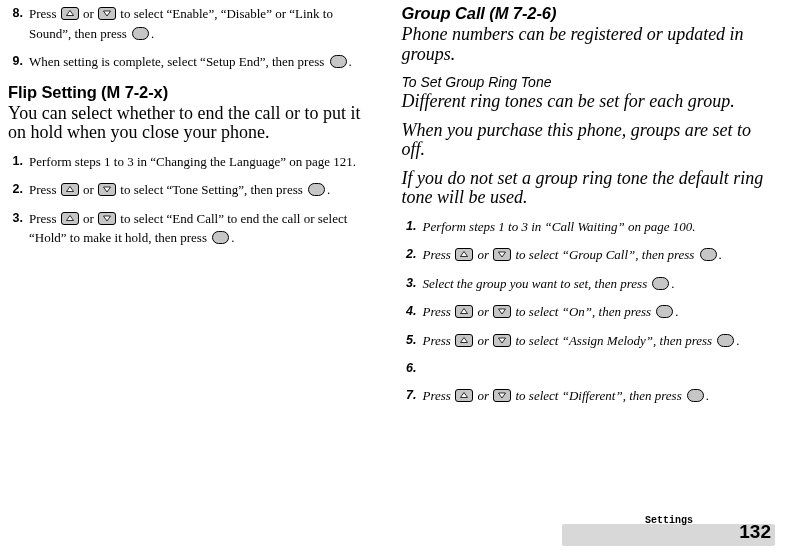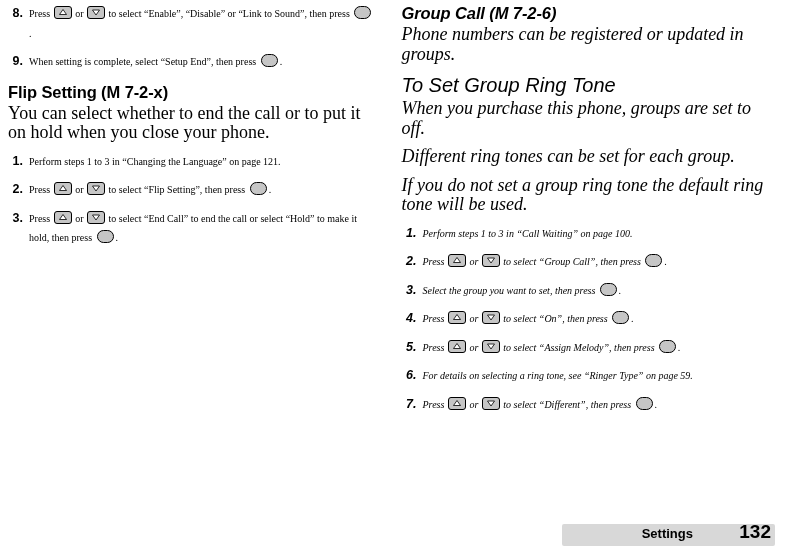--- a/index.html
+++ b/index.html
@@ -42,38 +42,38 @@
     font-size: 12.5px;
     width: 21px;
     flex: 0 0 21px;
     text-align: right;
     padding-right: 6px;
     line-height: 17px;
     padding-top: 1px;
   }
   .step-body {
     flex: 1;
-    font-size: 10px;
+    font-size: 13px;
     line-height: 19.5px;
   }
   .step-body p { margin: 0; }
   .step-body p + p { margin-top: 7px; }
 
   
   h2.sec {
     font-family: "Liberation Sans", sans-serif;
     font-weight: bold;
     font-size: 16.5px;
     margin: 11px 0 2px 0;
     letter-spacing: -0.1px;
   }
   h3.sub {
     font-family: "Liberation Sans", sans-serif;
     font-weight: normal;
-    font-size: 20px;
+    font-size: 14px;
     margin: 10px 0 2px 0;
   }
   p.body {
     font-size: 18px;
     line-height: 19.5px;
     margin: 0 0 9px 0;
   }
 
   
   .key {
@@ -112,24 +112,24 @@
     right: 18px;
     bottom: 0;
     width: 213px;
     height: 22px;
     background: #d8d8d8;
     border-radius: 2px;
   }
   .footer-label {
     position: absolute;
     right: 100px;
-    bottom: 5px;
-    font-family: Liberation Sans, sans-serif;
+    bottom: 20px;
+    font-family: Liberation Mono, monospace;
     font-weight: bold;
-    font-size: 13px;
+    font-size: 10px;
   }
   .footer-page {
     position: absolute;
     right: 22px;
     bottom: 3px;
     font-family: "Liberation Sans", sans-serif;
     font-weight: bold;
     font-size: 19px;
     text-align: center;
   }
@@ -197,21 +197,21 @@
                   <polygon points="8,2.5 11.5,7.5 4.5,7.5" fill="#ffffff" stroke="#000" stroke-width="0.8"></polygon>
                 </svg>
             </span>
             <span>or</span>
             <span class="key">
               <svg width="16" height="11" viewBox="0 0 16 11">
                   <polygon points="8,8 4.5,3 11.5,3" fill="#ffffff" stroke="#000" stroke-width="0.8"></polygon>
                 </svg>
             </span>
             <span>to select</span>
-            <span>“Flip Setting”</span><span>, then press</span>
+            <span>“Tone Setting”</span><span>, then press</span>
             <span class="key-round"></span><span>.</span>
           </p>
         </div>
       </div>
 
       <div class="step">
         <div class="step-num">3.</div>
         <div class="step-body">
           <p>
             <span>Press</span>
@@ -235,22 +235,22 @@
       </div>
 
     </div>
 
     <div class="col col-right">
 
       <h2 class="sec" style="margin-top:0;">Group Call (M 7-2-6)</h2>
       <p class="body">Phone numbers can be registered or updated in groups.</p>
 
       <h3 class="sub">To Set Group Ring Tone</h3>
+      <p class="body">Different ring tones can be set for each group.</p>
       <p class="body">When you purchase this phone, groups are set to off.</p>
-      <p class="body">Different ring tones can be set for each group.</p>
       <p class="body">If you do not set a group ring tone the default ring tone will be used.</p>
 
       <div class="step">
         <div class="step-num">1.</div>
         <div class="step-body">
           <p>Perform steps 1 to 3 in “Call Waiting” on page 100.</p>
         </div>
       </div>
 
       <div class="step">
@@ -328,21 +328,20 @@
             <span>to select</span>
             <span>“Assign Melody”</span><span>, then press</span>
             <span class="key-round"></span><span>.</span>
           </p>
         </div>
       </div>
 
       <div class="step">
         <div class="step-num">6.</div>
         <div class="step-body">
-          <p>For details on selecting a ring tone, see “Ringer Type” on page 59.</p>
         </div>
       </div>
 
       <div class="step">
         <div class="step-num">7.</div>
         <div class="step-body">
           <p>
             <span>Press</span>
             <span class="key">
               <svg width="16" height="11" viewBox="0 0 16 11">

